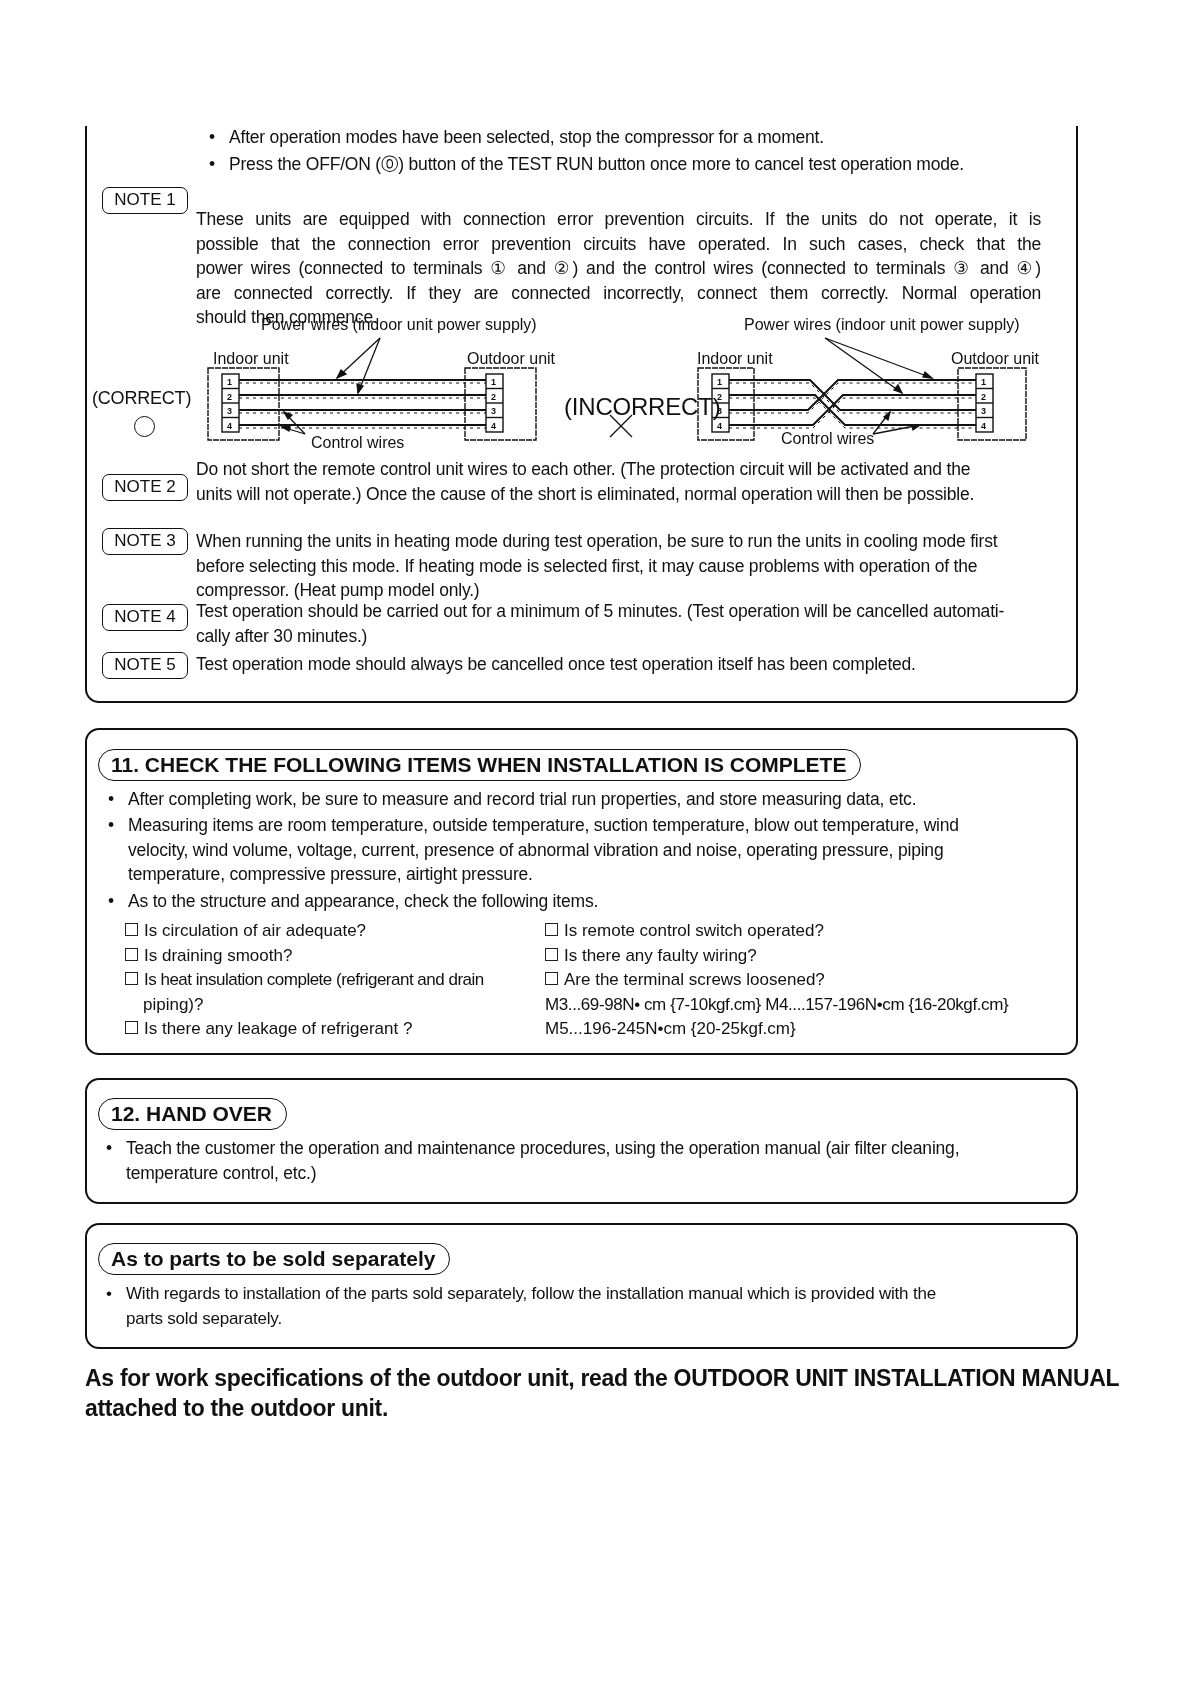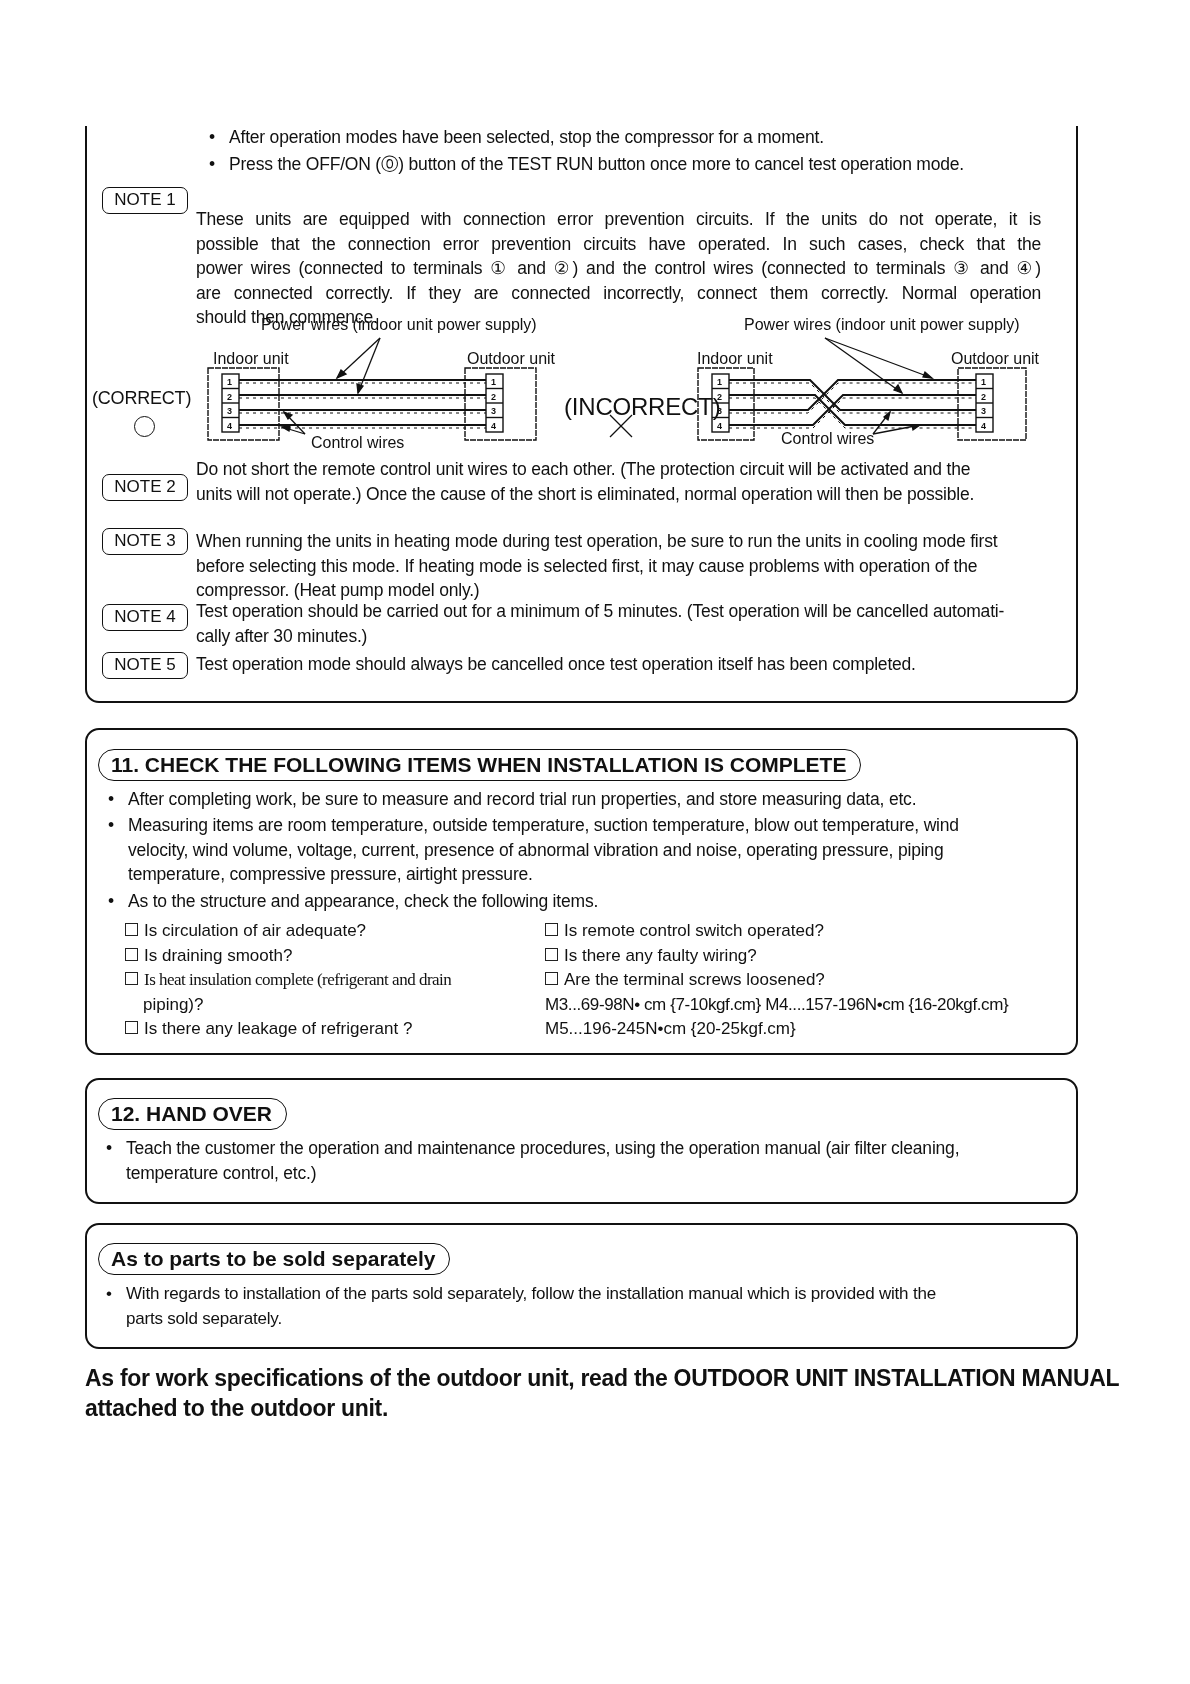--- a/index.html
+++ b/index.html
@@ -196,21 +196,21 @@
     <div>Measuring items are room temperature, outside temperature, suction temperature, blow out temperature, wind</div>
     <div>velocity, wind volume, voltage, current, presence of abnormal vibration and noise, operating pressure, piping</div>
     <div>temperature, compressive pressure, airtight pressure.</div>
   </div>
   <div class="txt bullet" style="left:128px;top:889px;width:930px;">
     <div>As to the structure and appearance, check the following items.</div>
   </div>
 
   <div class="check" style="left:125px;top:919px;"><span class="cb"></span><span>Is circulation of air adequate?</span></div>
   <div class="check" style="left:125px;top:944px;"><span class="cb"></span><span>Is draining smooth?</span></div>
-  <div class="check" style="left:125px;top:968px;letter-spacing:-0.5px;font-family:Liberation Serif, serif;"><span class="cb"></span><span>Is heat insulation complete (refrigerant and drain</span></div>
+  <div class="check" style="left:125px;top:968px;letter-spacing:-0.5px;"><span class="cb"></span><span>Is heat insulation complete (refrigerant and drain</span></div>
   <div class="check" style="left:143px;top:993px;"><span>piping)?</span></div>
   <div class="check" style="left:125px;top:1017px;"><span class="cb"></span><span>Is there any leakage of refrigerant ?</span></div>
 
   <div class="check" style="left:545px;top:919px;"><span class="cb"></span><span>Is remote control switch operated?</span></div>
   <div class="check" style="left:545px;top:944px;"><span class="cb"></span><span>Is there any faulty wiring?</span></div>
   <div class="check" style="left:545px;top:968px;"><span class="cb"></span><span>Are the terminal screws loosened?</span></div>
   <div class="check" style="left:545px;top:993px;letter-spacing:-0.4px;"><span>M3...69-98N• cm {7-10kgf.cm} M4....157-196N•cm {16-20kgf.cm}</span></div>
   <div class="check" style="left:545px;top:1017px;"><span>M5...196-245N•cm {20-25kgf.cm}</span></div>
 
   <div class="box" style="top:1078px;height:126px;"></div>

